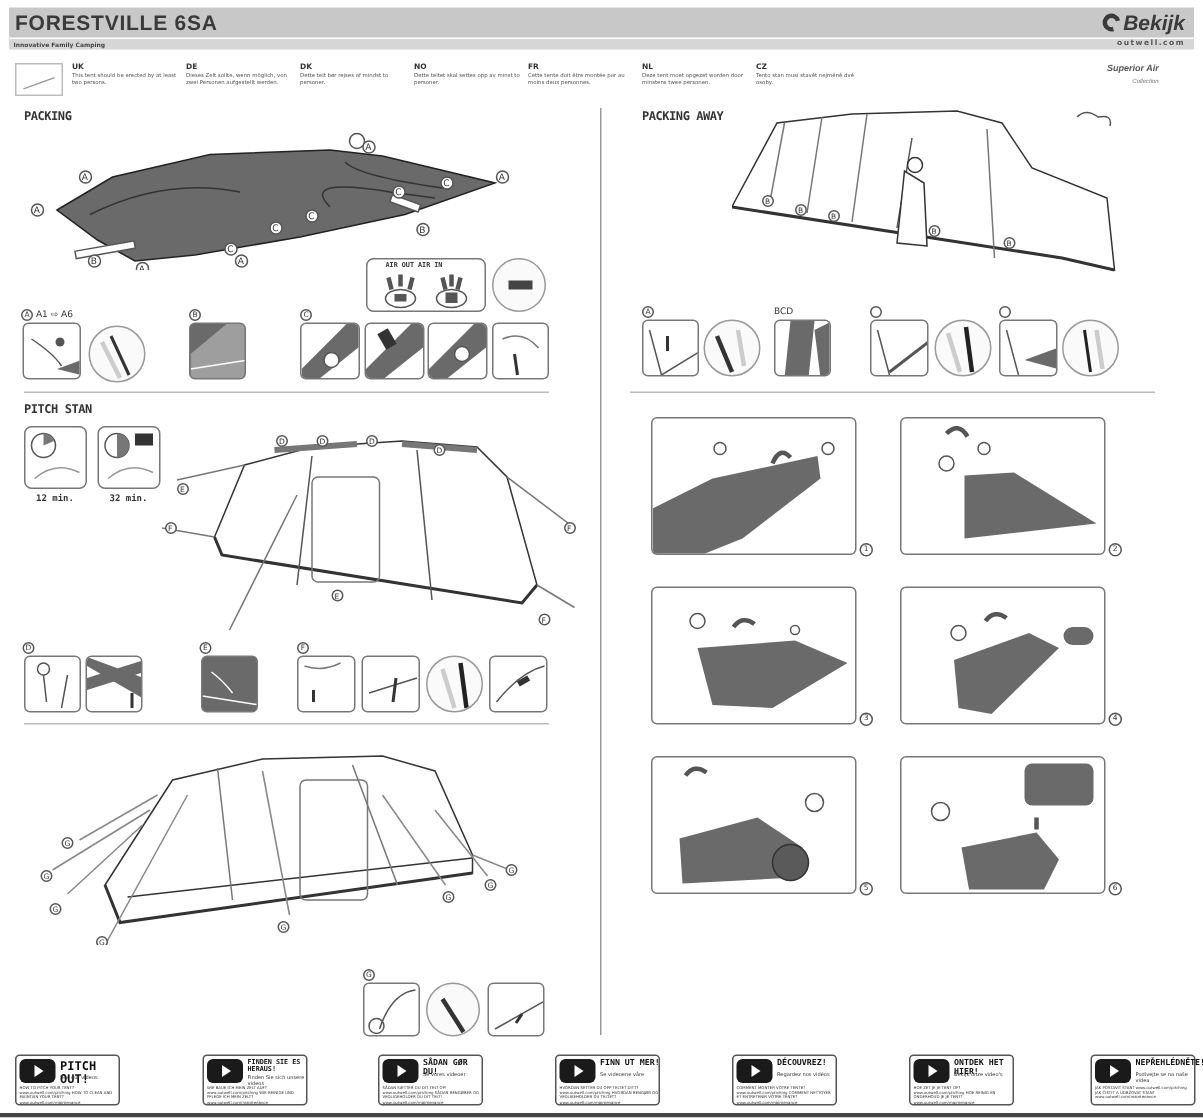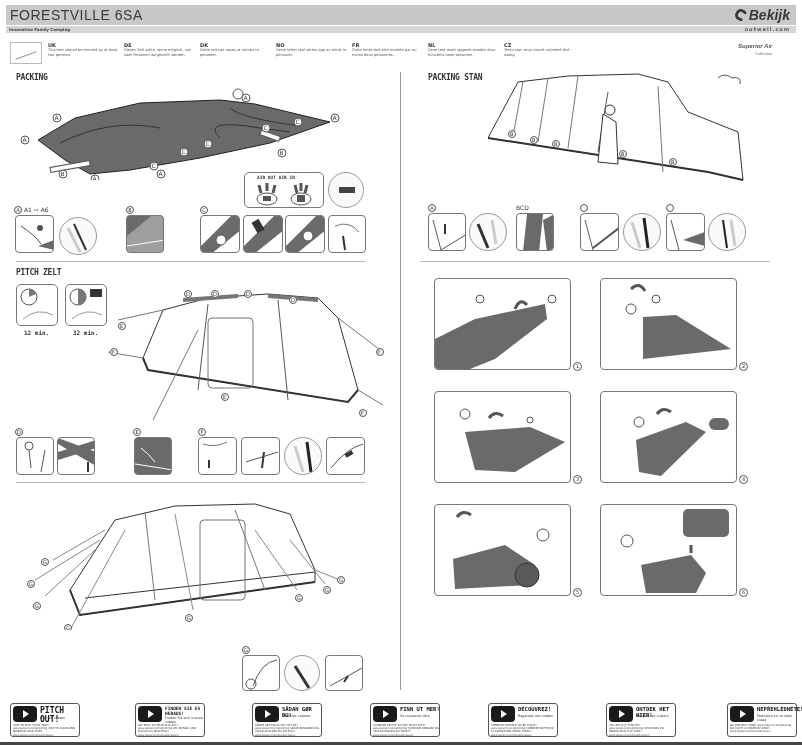--- a/index.html
+++ b/index.html
@@ -1,20 +1,20 @@
 <!DOCTYPE html>
 <html><head>
 <meta charset="utf-8">
 <style>
   * { box-sizing: border-box; margin: 0; padding: 0; }
   html, body { width: 802px; height: 745px; background: #fff; overflow: hidden; }
   body { font-family: "DejaVu Sans", sans-serif; color: #222; position: relative; }
 
   .topbar { position: absolute; left: 6px; top: 5px; width: 790px; height: 20px; background: #c8c8c8; }
-  .title { position: absolute; left: 4px; top: 2px; font-family: "Liberation Sans", sans-serif; font-weight: normal; font-size: 14px; color: #3a3a3a; letter-spacing: 0.5px; }
+  .title { position: absolute; left: 4px; top: 2px; font-family: "Liberation Sans", sans-serif; font-weight: bold; font-size: 14px; color: #3a3a3a; letter-spacing: 0.5px; }
   .logo { position: absolute; right: 6px; top: 2px; font-family: "Liberation Sans", sans-serif; font-weight: bold; font-style: italic; font-size: 14px; color: #3a3a3a; display: flex; align-items: center; gap: 2px; }
   .logo-mark { width: 12px; height: 12px; border-radius: 50%; border: 3px solid #3a3a3a; border-right-color: transparent; transform: rotate(30deg); }
   .subbar { position: absolute; left: 6px; top: 26px; width: 790px; height: 7px; background: #d6d6d6; }
   .subbar .tag { position: absolute; left: 3px; top: 0; font-size: 4px; font-weight: bold; color: #444; line-height: 7px; }
   .subbar .url { position: absolute; right: 6px; top: 0; font-size: 5px; font-weight: bold; color: #555; line-height: 7px; letter-spacing: 1px; }
 
   .langs { position: absolute; left: 10px; top: 42px; height: 22px; display: flex; }
   .lang-icon { width: 32px; height: 22px; border: 1px solid #bbb; margin-right: 6px; position: relative; }
   .lang-icon::before { content: ""; position: absolute; left: 4px; top: 12px; width: 22px; height: 1px; background: #999; transform: rotate(-20deg); }
   .lang { width: 72px; margin-right: 4px; }
@@ -192,21 +192,21 @@
       <path d="M0,30 L30,0 L40,0 L40,14 L10,38 L0,38Z" fill="#6a6a6a"></path>
       <circle cx="22" cy="20" r="5" fill="#fff" stroke="#555"></circle>
     </svg></div>
 <div class="panel" style="left:328px; top:215px; width:38px; height:38px;"><svg width="38" height="38">
       <path d="M6,10 Q20,4 30,16" stroke="#777" fill="none"></path>
       <path d="M14,20 L16,34" stroke="#333" stroke-width="2"></path>
     </svg></div>
 
 <div class="hrule" style="left:16px; top:261px; width:350px;"></div>
 
-<div class="section-title" style="left:16px; top:268px;">PITCH ZELT</div>
+<div class="section-title" style="left:16px; top:268px;">PITCH STAN</div>
 <div class="panel" style="left:16px; top:284px; width:42px; height:42px; border-radius:5px;">
   <svg width="42" height="42">
       <circle cx="12" cy="12" r="8" fill="none" stroke="#555"></circle>
       <path d="M12,12 L12,4 A8,8 0 0 1 19,9 Z" fill="#777"></path>
       <path d="M6,34 Q20,22 36,30" stroke="#999" fill="none"></path>
     </svg>
 </div>
 <div class="time-label" style="left:24px; top:329px;">12 min.</div>
 <div class="panel" style="left:65px; top:284px; width:42px; height:42px; border-radius:5px;">
   <svg width="42" height="42">
@@ -329,21 +329,21 @@
       <circle cx="8" cy="28" r="5" fill="none" stroke="#555"></circle>
     </svg></div>
 <div class="circle-panel" style="left:284px; top:655px; width:36px; height:36px;"><svg width="36" height="36">
       <path d="M10,10 L24,32" stroke="#333" stroke-width="3"></path>
     </svg></div>
 <div class="panel" style="left:325px; top:655px; width:38px; height:36px;"><svg width="38" height="36">
       <path d="M4,30 L36,12" stroke="#555"></path>
       <path d="M18,26 L22,20" stroke="#333" stroke-width="2"></path>
     </svg></div>
 
-<div class="section-title" style="left:428px; top:73px;">PACKING STAN</div>
+<div class="section-title" style="left:428px; top:73px;">PACKING AWAY</div>
 <svg class="illu" style="left:488px; top:72px;" width="270" height="110" viewBox="0 0 270 110">
   <path d="M2,62 L30,10 L80,4 L150,2 L180,10 L200,40 L250,60 L255,108 L220,100 L0,66 Z" fill="#fff" stroke="#333"></path>
   <path d="M0,66 L220,100 L255,108" fill="none" stroke="#333" stroke-width="2"></path>
   <path d="M35,10 L25,64 M60,6 L50,70 M90,4 L80,76 M170,14 L175,100" stroke="#777"></path>
   <path d="M120,20 L110,80" stroke="#555"></path>
   <circle cx="122" cy="38" r="5" fill="#fff" stroke="#333"></circle>
   <path d="M115,42 L110,90 L130,92 L128,50 Z" fill="#fff" stroke="#333"></path>
   <path d="M230,6 Q236,0 244,6 Q254,4 252,12" stroke="#555" fill="none"></path>
   <g font-size="5" fill="#333" font-family="DejaVu Sans, sans-serif">
     <circle cx="24" cy="62" r="3.5" fill="#fff" stroke="#555"></circle>

